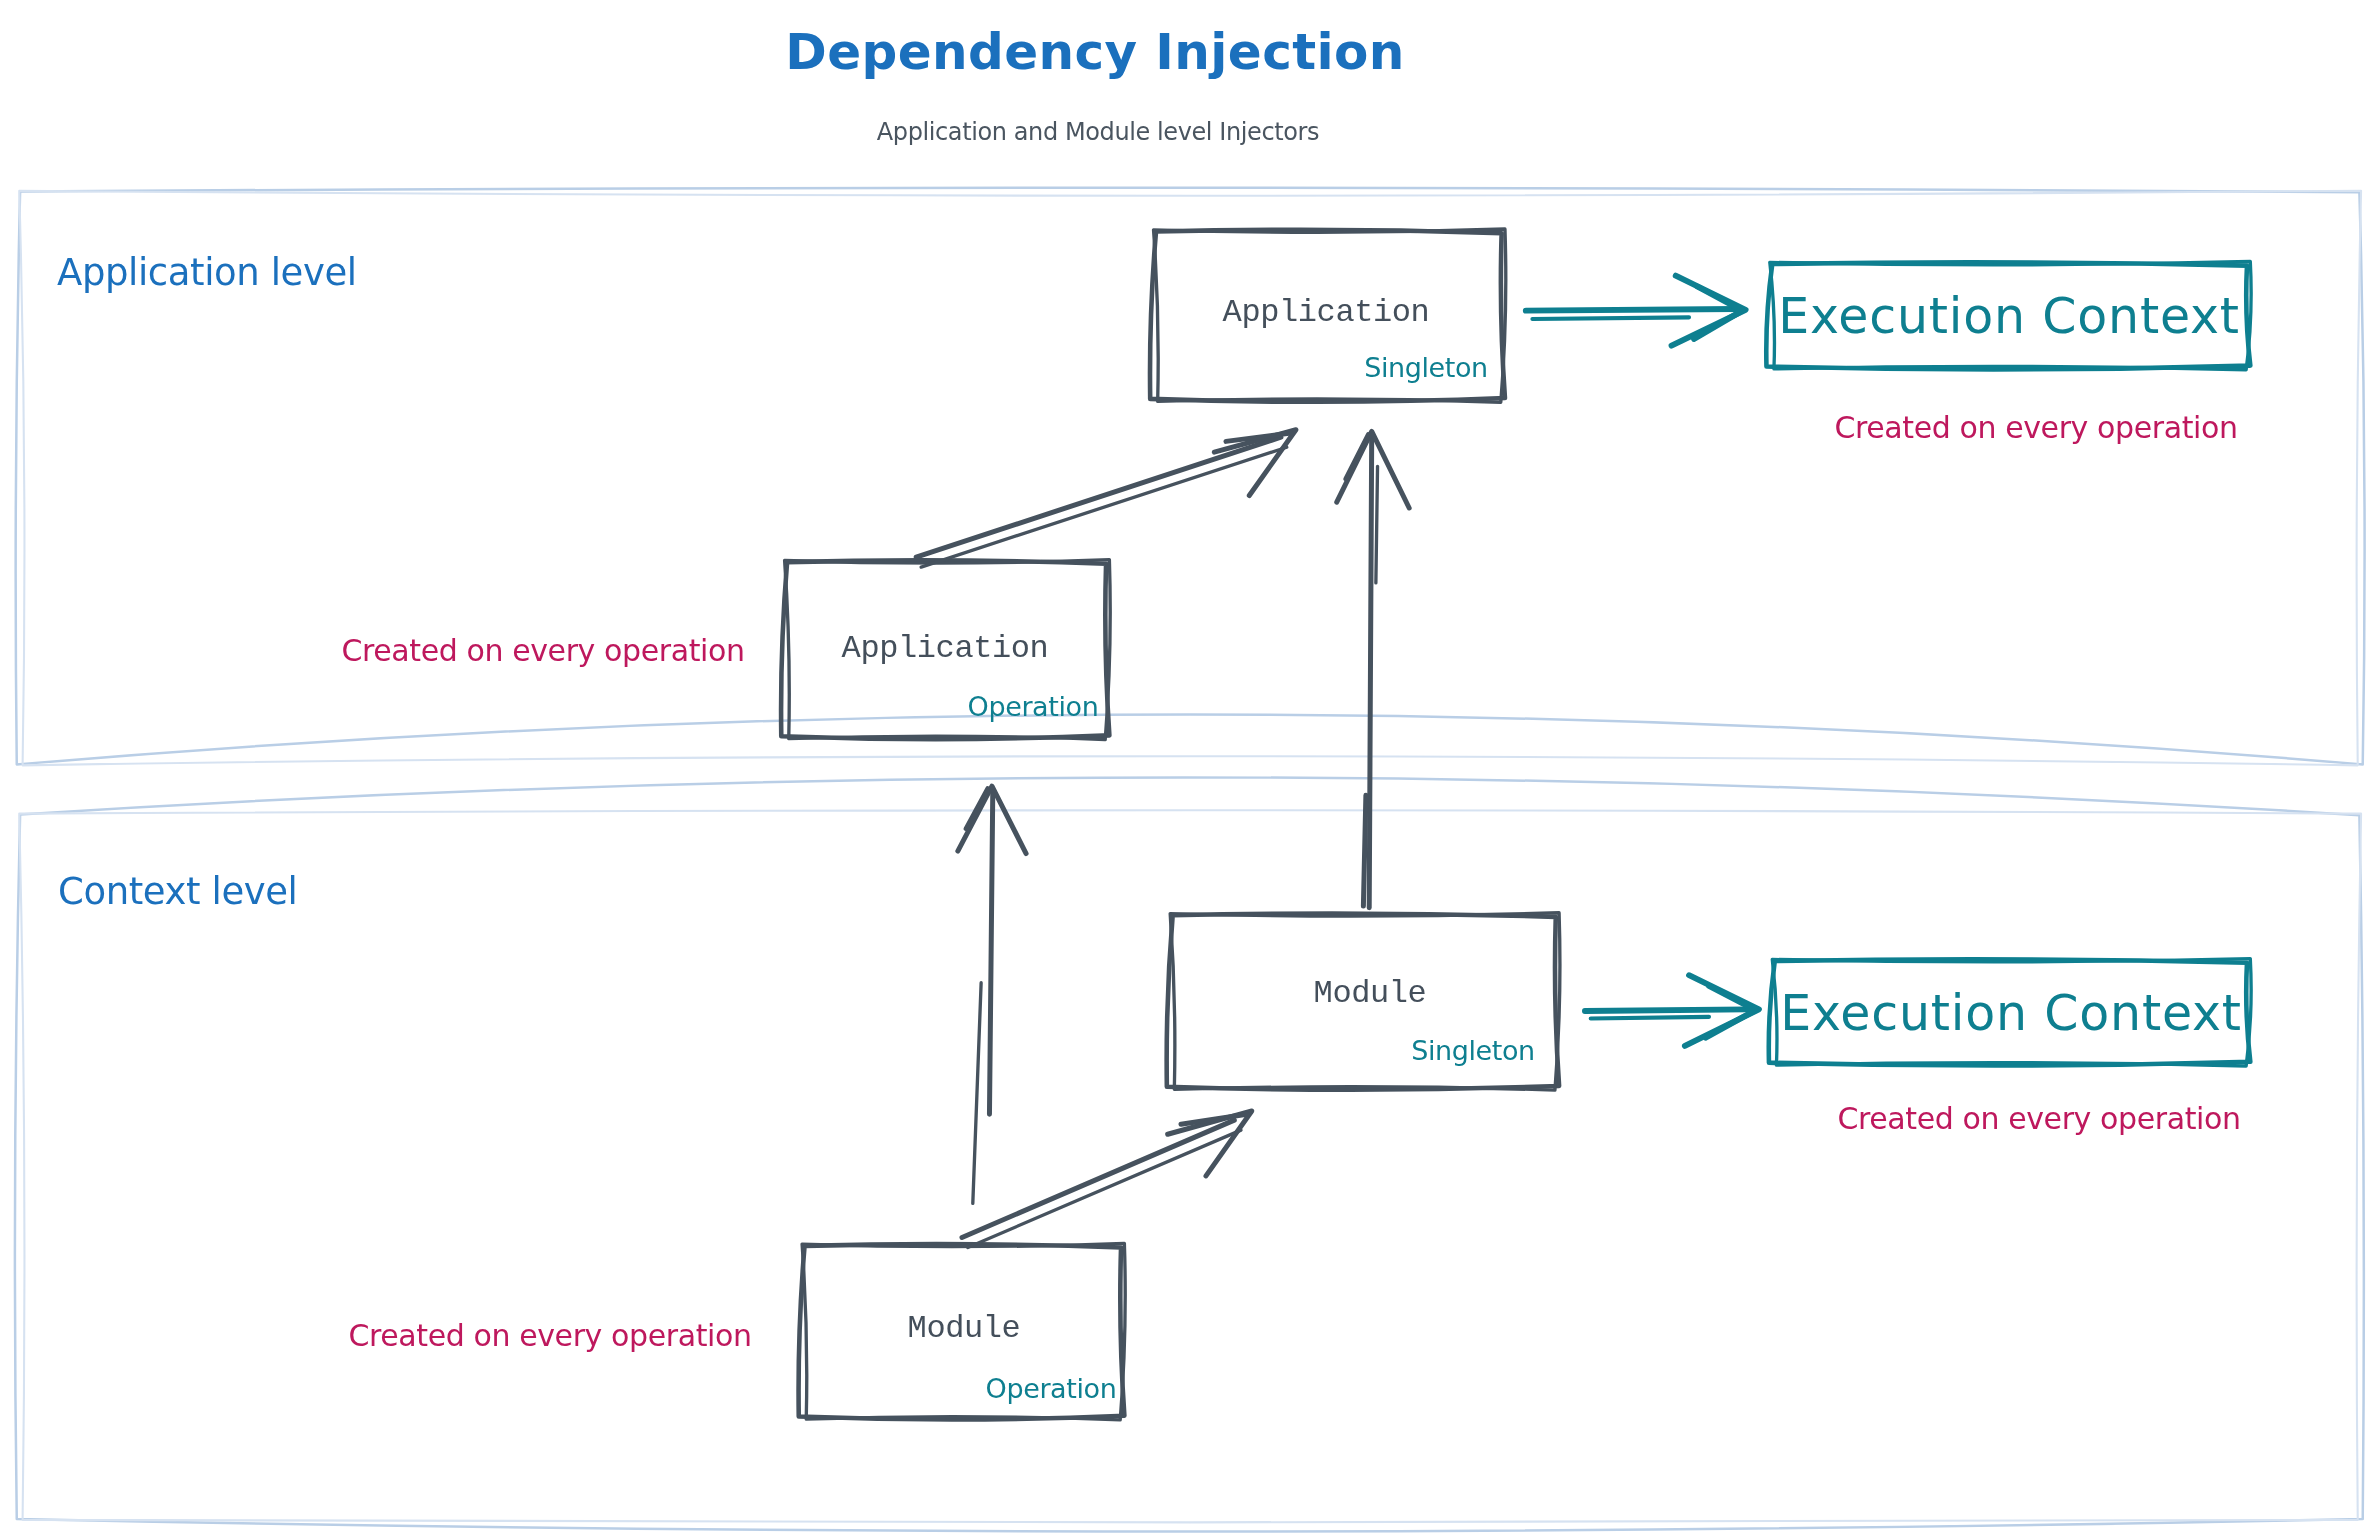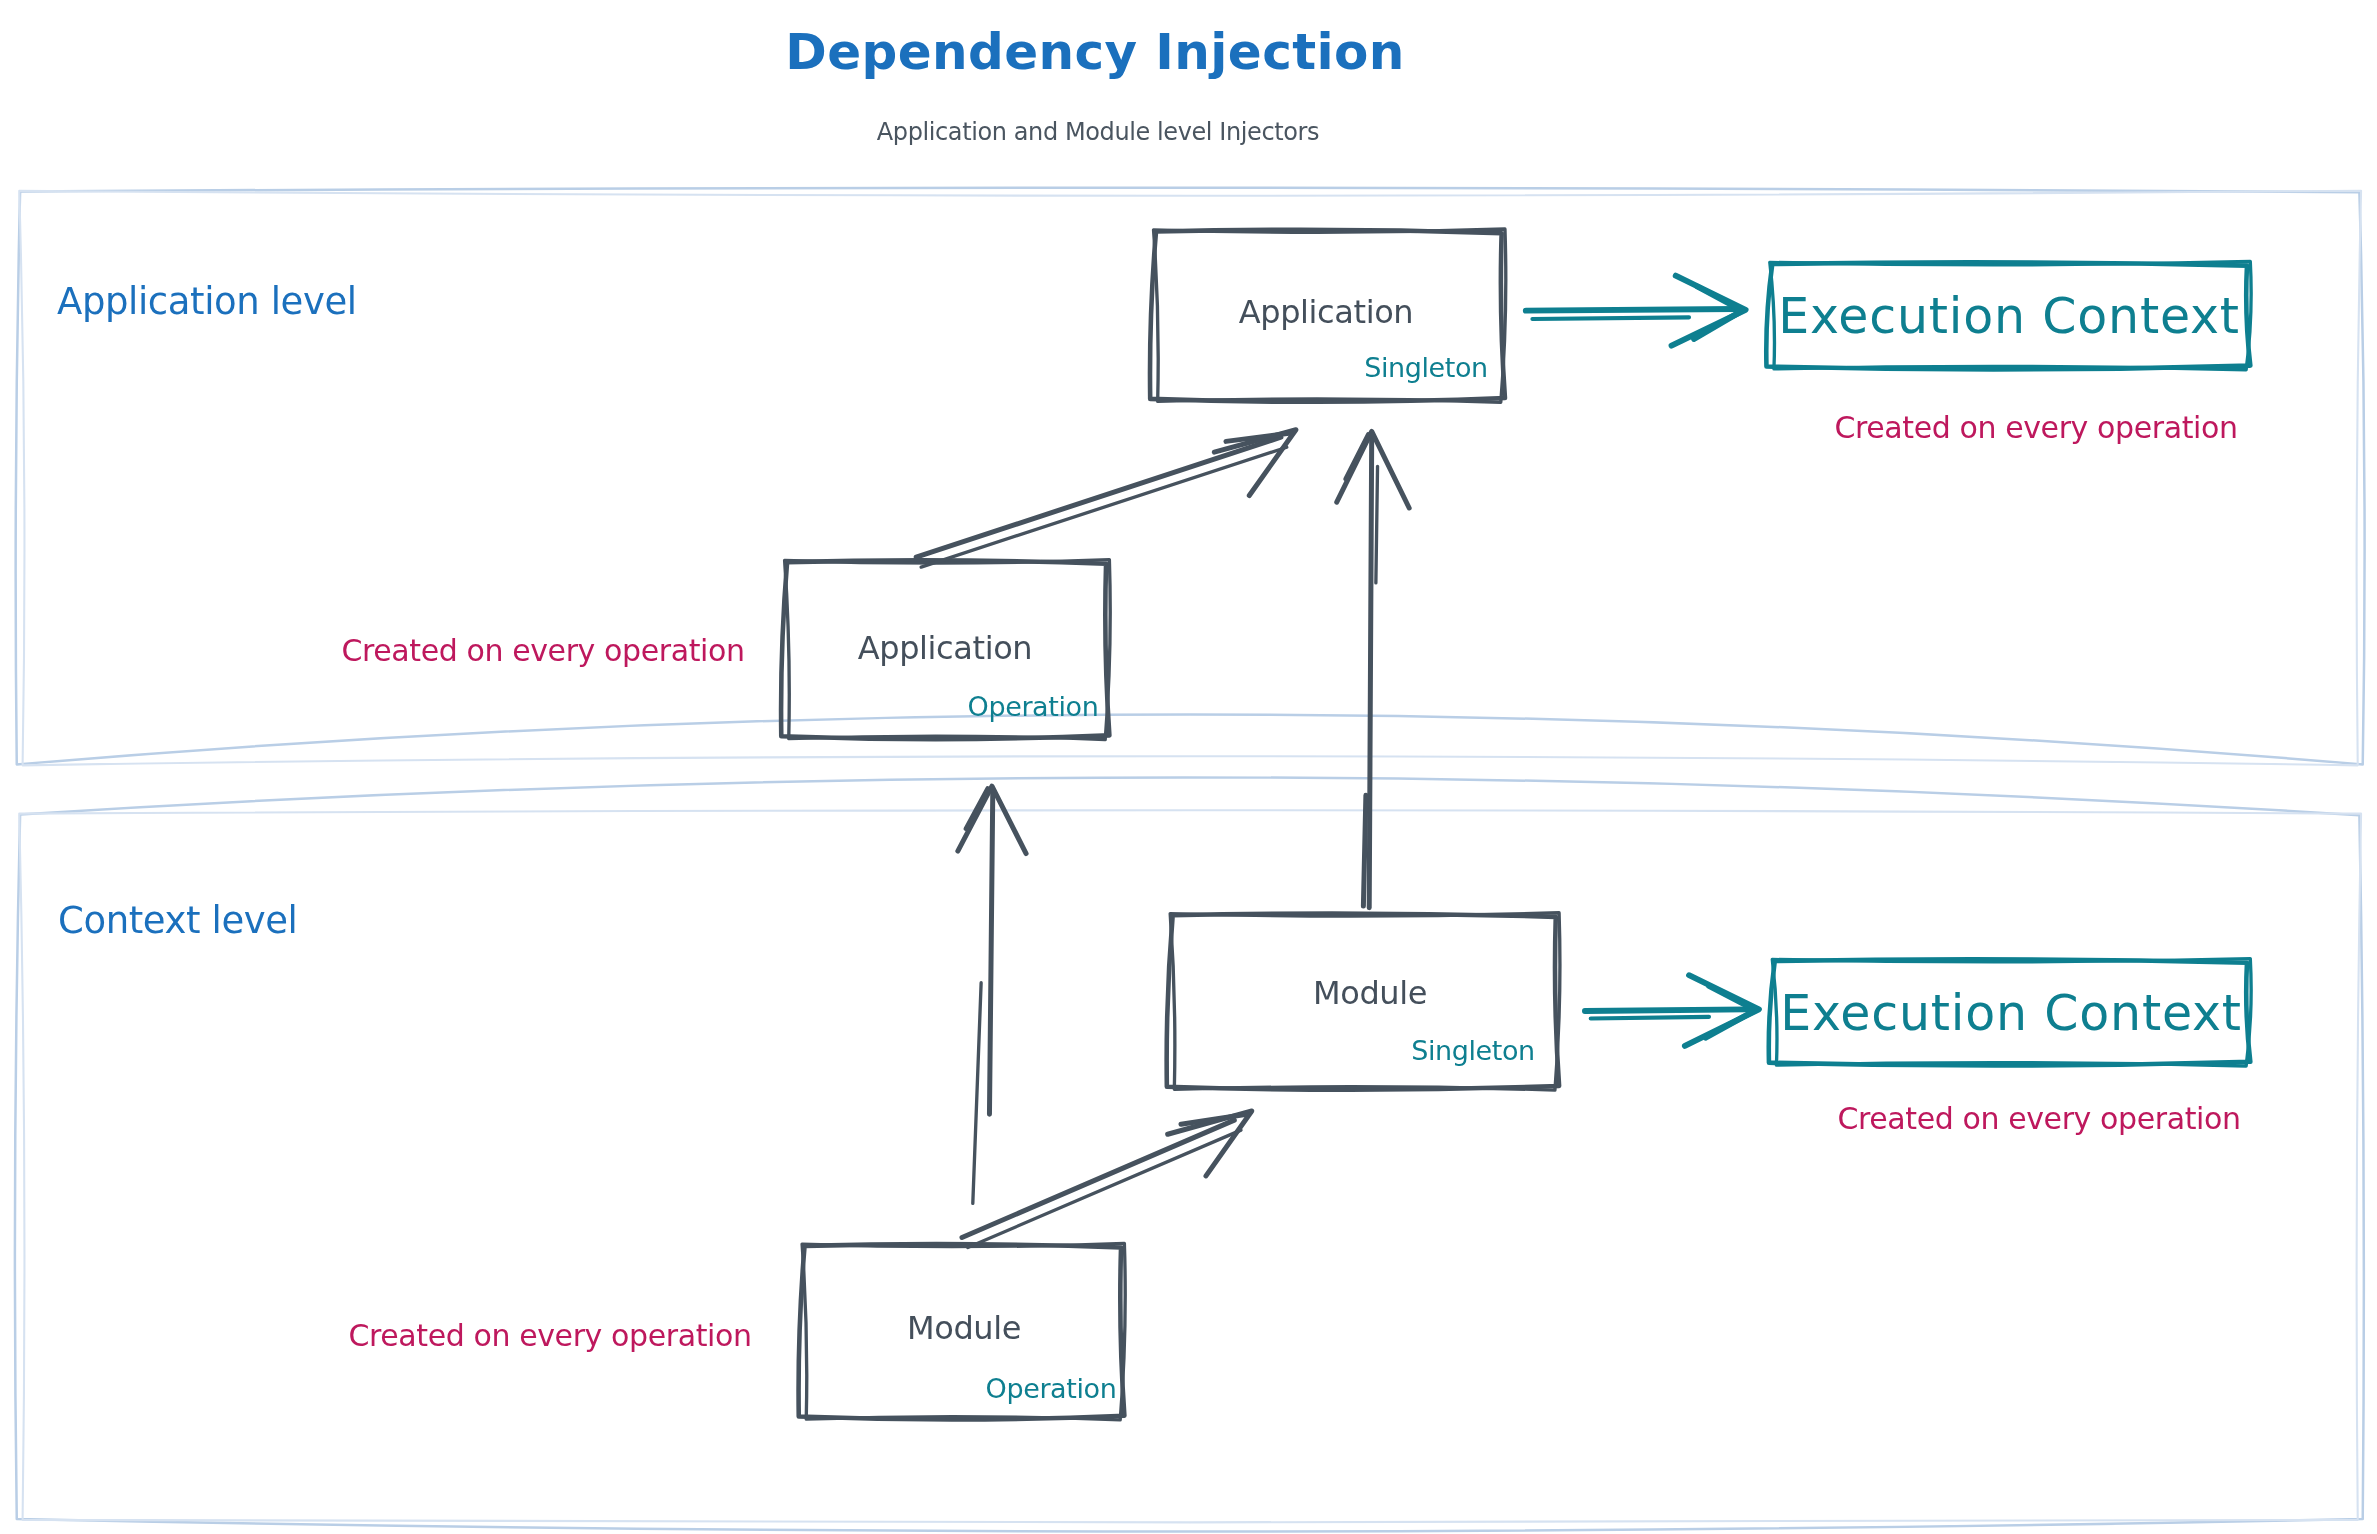--- a/index.html
+++ b/index.html
@@ -12,22 +12,22 @@
   svg{position:absolute;left:0;top:0;}
   svg path{fill:none;stroke-linecap:round;stroke-linejoin:round;}
   .sk-slate{stroke:var(--slate);}
   .sk-teal{stroke:var(--teal);}
   .sk-c1{stroke:var(--container);}
   .sk-c2{stroke:var(--container2);}
   .t{position:absolute;white-space:nowrap;transform:translate(-50%,-50%);color:var(--slate);letter-spacing:-0.4px;}
   .t.left{transform:translate(0,-50%);}
   .title{font-size:50px;font-weight:bold;color:var(--blue);letter-spacing:0.4px;}
   .subtitle{font-size:24px;color:#4a5560;}
-  .section-label{font-size:37px;color:var(--blue);margin-top:29px;}
-  .box-name{font-size:32px;color:#444f5b;}
+  .section-label{font-size:37px;color:var(--blue);}
+  .box-name{font-size:32px;color:#444f5b;font-family:Liberation Mono, monospace;}
   .box-scope{font-size:27px;color:var(--teal);}
   .exec-label{font-size:49px;color:var(--teal);letter-spacing:0.8px;}
   .caption{font-size:30px;color:#be185d;}
 </style>
 </head>
 <body>
 
 <div class="stage">
 
   <svg id="shapes" width="2377" height="1534" viewBox="0 0 2854 1842">

